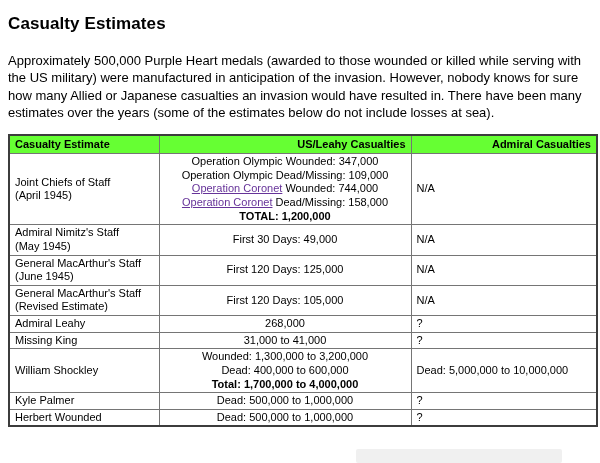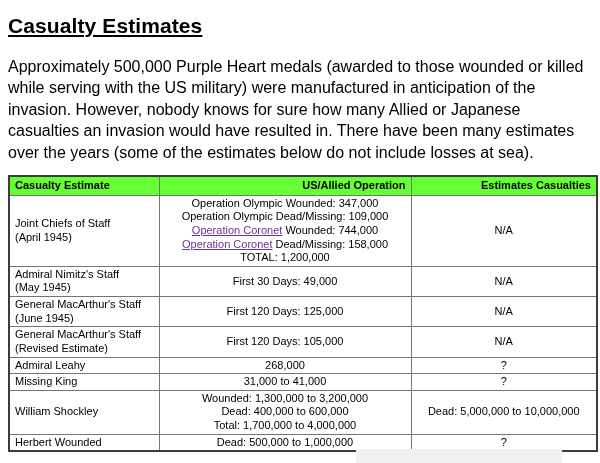--- a/index.html
+++ b/index.html
@@ -18,28 +18,27 @@
   .page {
     position: relative;
     width: 600px;
     height: 463px;
     overflow: hidden;
     background: #ffffff;
   }
   .content { padding: 6px 8px 0 8px; }
 
   .page-title {
-    font-size: 21px;
+    font-size: 17px;
     font-weight: bold;
     margin: 8px 0 18px 0;
     letter-spacing: 0.1px;
-    text-decoration: underline;
   }
   .intro {
-    font-size: 16px;
+    font-size: 13px;
     line-height: 1.34;
     margin: 0 0 12px 0;
     width: 586px;
   }
 
   table.casualty-table {
     border-collapse: collapse;
     width: 588px;
     font-size: 11px;
     border: 2px solid var(--border-outer);
@@ -53,27 +52,27 @@
   }
   .casualty-table thead th {
     background: var(--green);
     font-weight: bold;
     text-align: right;
     height: 19px;
   }
   .casualty-table thead th.col-name { text-align: left; }
   .col-name  { width: 150px; text-align: left; }
   .col-allied { width: 252px; text-align: center; }
-  .col-japanese { width: 186px; text-align: center; }
+  .col-japanese { width: 186px; text-align: left; }
 
   a.coronet-link {
     color: var(--purple);
     cursor: pointer;
   }
-  .bold { font-weight: normal; }
+  .bold { font-weight: bold; }
 
   .gray-band {
     position: absolute;
     left: 356px;
     top: 449px;
     width: 206px;
     height: 14px;
     background: #f0f0f0;
     border-radius: 2px;
   }
@@ -85,22 +84,22 @@
   <div class="content">
 
     <h1 class="page-title">Casualty Estimates</h1>
 
     <p class="intro">Approximately 500,000 Purple Heart medals (awarded to those wounded or killed while serving with the US military) were manufactured in anticipation of the invasion. However, nobody knows for sure how many Allied or Japanese casualties an invasion would have resulted in. There have been many estimates over the years (some of the estimates below do not include losses at sea).</p>
 
     <table class="casualty-table">
       <thead>
         <tr>
           <th class="col-name">Casualty Estimate</th>
-          <th class="col-allied">US/Allied Operation</th>
-          <th class="col-japanese">Estimates Casualties</th>
+          <th class="col-allied">US/Leahy Casualties</th>
+          <th class="col-japanese">Admiral Casualties</th>
         </tr>
       </thead>
       <tbody>
           <tr>
             <td class="col-name">Joint Chiefs of Staff<br>(April 1945)</td>
             <td class="col-allied"><span>Operation Olympic Wounded: 347,000</span><br><span>Operation Olympic Dead/Missing: 109,000</span><br><span><a href="#" class="coronet-link">Operation Coronet</a> Wounded: 744,000</span><br><span><a href="#" class="coronet-link">Operation Coronet</a> Dead/Missing: 158,000</span><br><span class="bold">TOTAL: 1,200,000</span></td>
             <td class="col-japanese"><span>N/A</span></td>
           </tr>
           <tr>
             <td class="col-name">Admiral Nimitz's Staff<br>(May 1945)</td>
@@ -126,20 +125,25 @@
             <td class="col-name">Missing King</td>
             <td class="col-allied"><span>31,000 to 41,000</span></td>
             <td class="col-japanese"><span>?</span></td>
           </tr>
           <tr>
             <td class="col-name">William Shockley</td>
             <td class="col-allied"><span>Wounded: 1,300,000 to 3,200,000</span><br><span>Dead: 400,000 to 600,000</span><br><span class="bold">Total: 1,700,000 to 4,000,000</span></td>
             <td class="col-japanese"><span>Dead: 5,000,000 to 10,000,000</span></td>
           </tr>
           <tr>
+            <td class="col-name">Kyle Palmer</td>
+            <td class="col-allied"><span>Dead: 500,000 to 1,000,000</span></td>
+            <td class="col-japanese"><span>?</span></td>
+          </tr>
+          <tr>
             <td class="col-name">Herbert Wounded</td>
             <td class="col-allied"><span>Dead: 500,000 to 1,000,000</span></td>
             <td class="col-japanese"><span>?</span></td>
           </tr>
         </tbody>
     </table>
 
   </div>
 
   <div class="gray-band"></div>

